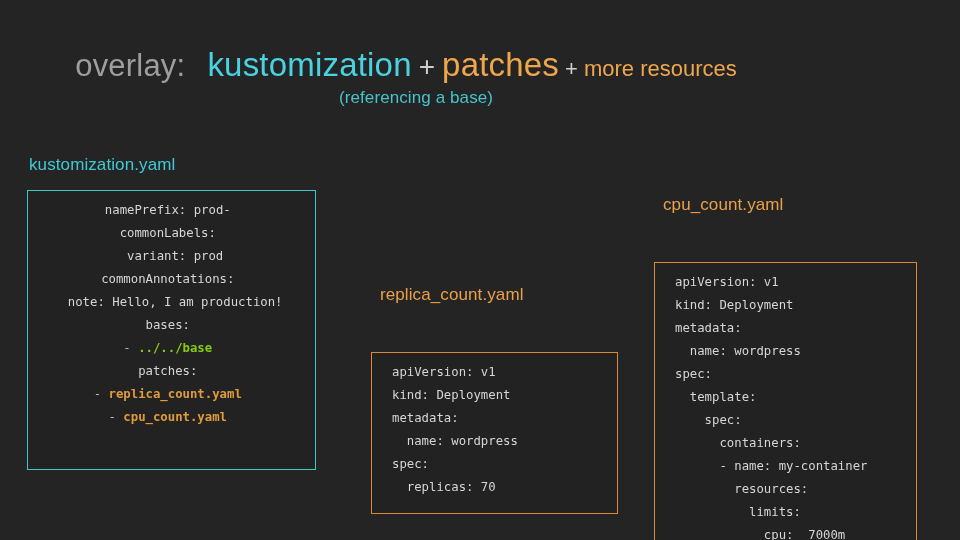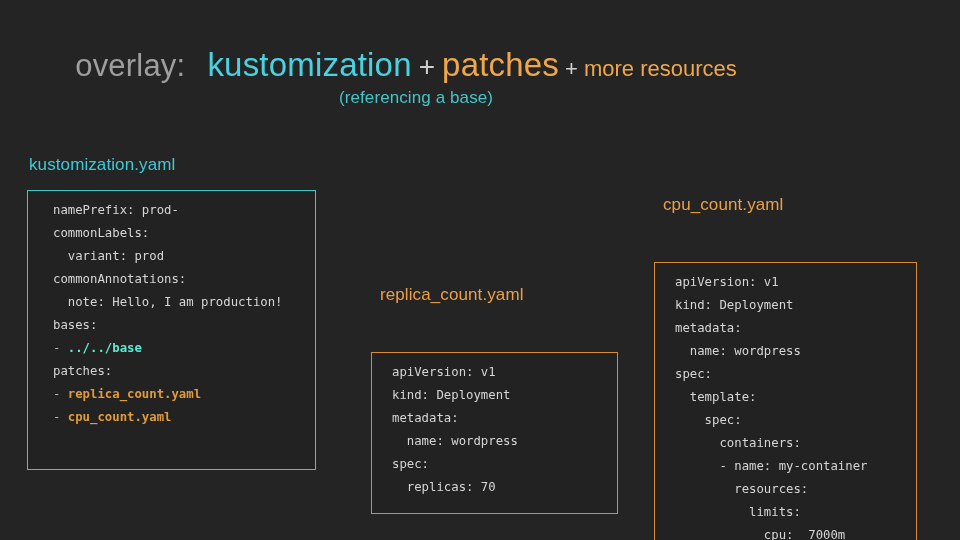--- a/index.html
+++ b/index.html
@@ -94,21 +94,21 @@
   }
   .code {
     font-family: "DejaVu Sans Mono", "Liberation Mono", monospace;
     font-size: 12.3px;
     color: #d6d6d6;
     white-space: pre;
     line-height: 23px;
   }
   .code .ln { display: block; }
   .code .dash { color: #b9b9b9; }
-  .code .cyan { color: #5eead4; font-weight: bold; }
+  .code .cyan { color: #84cc16; font-weight: bold; }
   .code .orange { color: #e09b3d; font-weight: bold; }
 
   
   #title-kustomization { left: 29px; top: 155px; color: #3fc9d4; }
   #box-kustomization {
     left: 27px; top: 190px; width: 289px; height: 280px;
   }
   #box-kustomization .code { position: absolute; left: 25px; top: 8px; }
 
   
@@ -132,21 +132,21 @@
 
   <div class="header">
     <span class="header-line">
       <span class="h-overlay">overlay:</span><span class="h-gap"></span><span class="h-kustomization">kustomization</span><span class="h-plus">+</span><span class="h-patches">patches</span><span class="h-plus2">+</span><span class="h-more">more resources</span>
     </span>
   </div>
 
   <div class="subtitle">(referencing a base)</div>
 
   <div class="card-title" id="title-kustomization" style="color: rgb(63, 201, 212); text-align: right;">kustomization.yaml</div>
-  <div class="code-box" id="box-kustomization" style="border-color: rgb(60, 200, 196);">
+  <div class="code-box" id="box-kustomization" style="border-color: rgb(60, 200, 196); text-align: center;">
     <div class="code"><span class="ln"><span class="">namePrefix: prod-</span></span><span class="ln"><span class="">commonLabels:</span></span><span class="ln"><span class="">  variant: prod</span></span><span class="ln"><span class="">commonAnnotations:</span></span><span class="ln"><span class="">  note: Hello, I am production!</span></span><span class="ln"><span class="">bases:</span></span><span class="ln"><span class="dash">- </span><span class="cyan">../../base</span></span><span class="ln"><span class="">patches:</span></span><span class="ln"><span class="dash">- </span><span class="orange">replica_count.yaml</span></span><span class="ln"><span class="dash">- </span><span class="orange">cpu_count.yaml</span></span></div>
   </div>
 
   <div class="card-title" id="title-replica" style="color: rgb(235, 160, 72);">replica_count.yaml</div>
   <div class="code-box orange" id="box-replica" style="border-color: rgb(217, 138, 51);">
     <div class="code"><span class="ln"><span class="">apiVersion: v1</span></span><span class="ln"><span class="">kind: Deployment</span></span><span class="ln"><span class="">metadata:</span></span><span class="ln"><span class="">  name: wordpress</span></span><span class="ln"><span class="">spec:</span></span><span class="ln"><span class="">  replicas: 70</span></span></div>
   </div>
 
   <div class="card-title" id="title-cpu" style="color: rgb(235, 160, 72);">cpu_count.yaml</div>
   <div class="code-box orange" id="box-cpu" style="border-color: rgb(217, 138, 51);">

